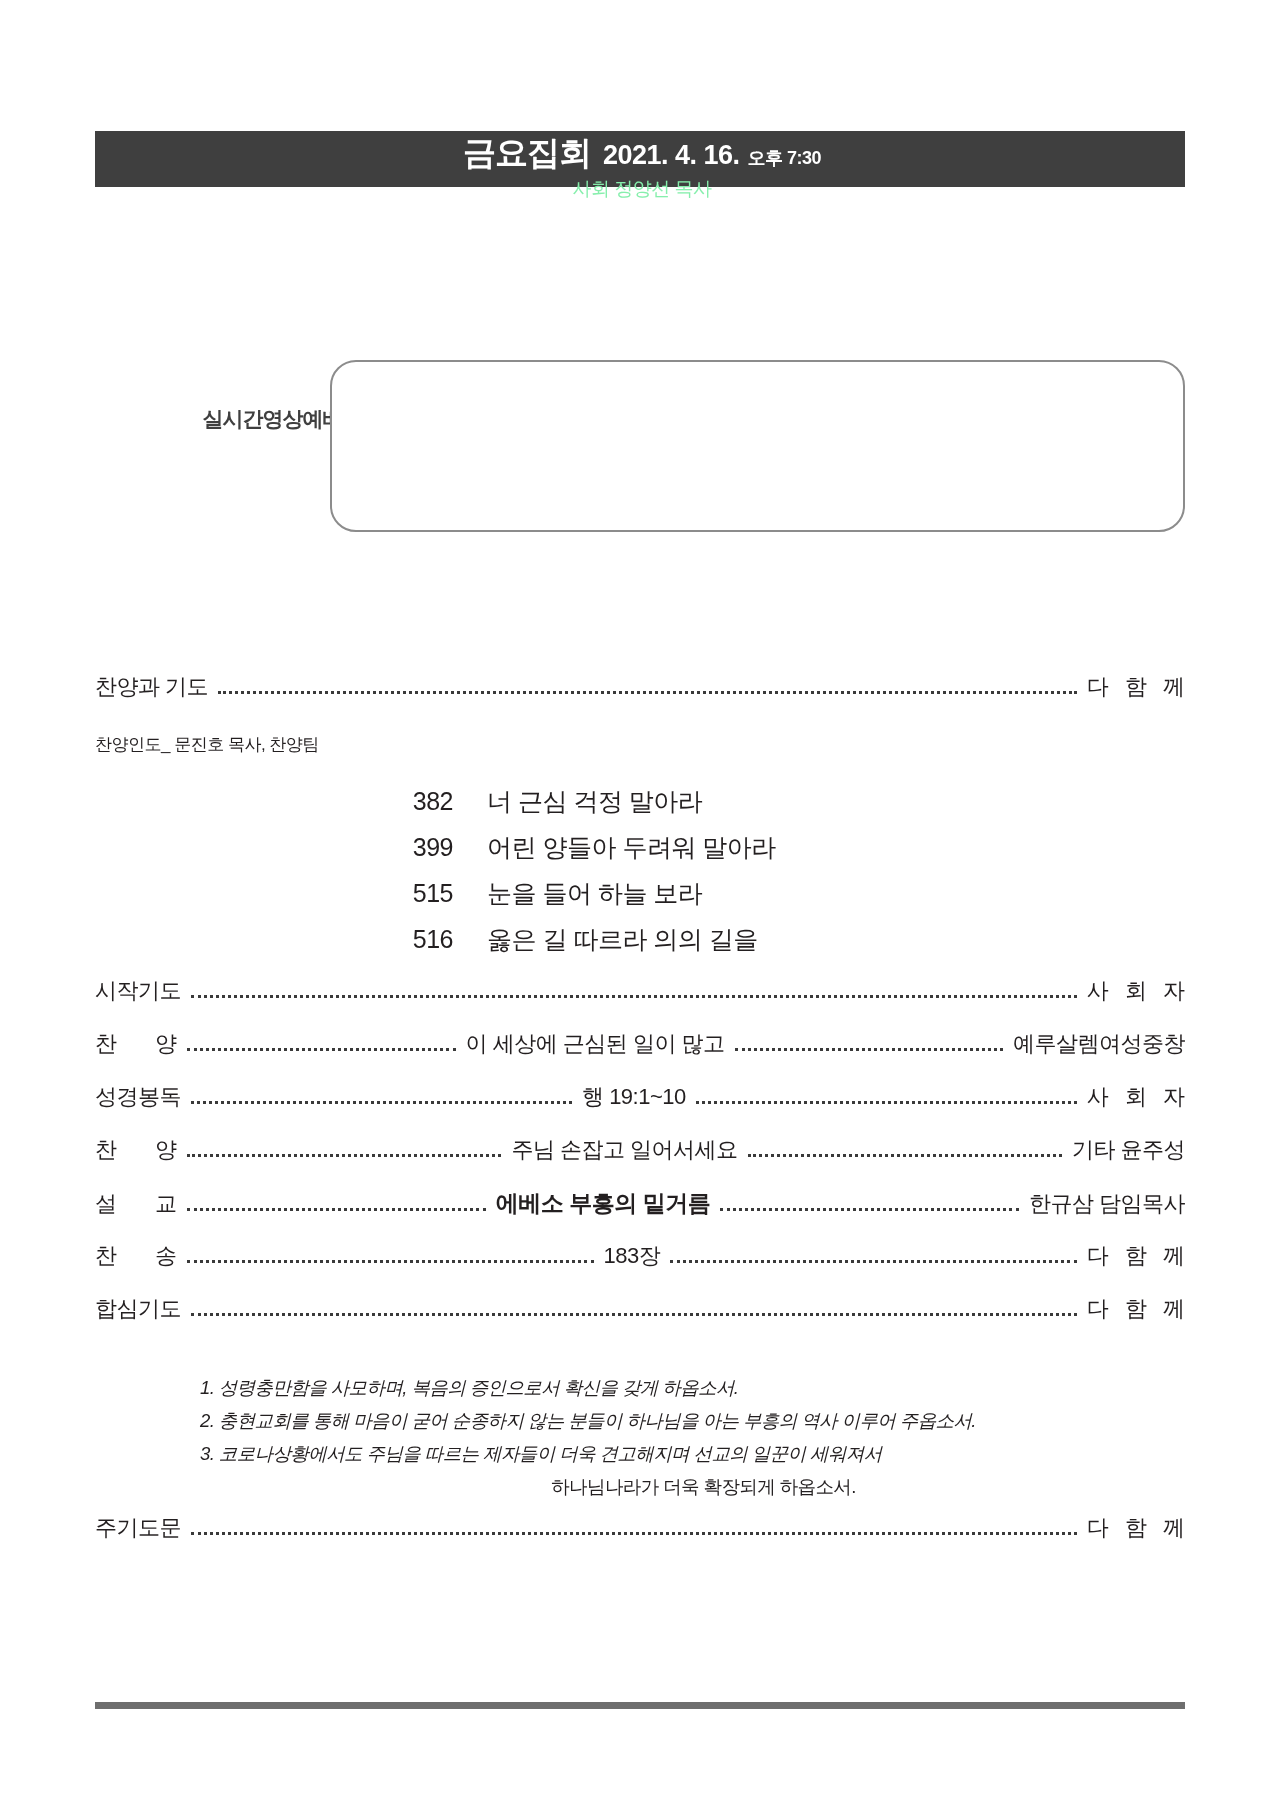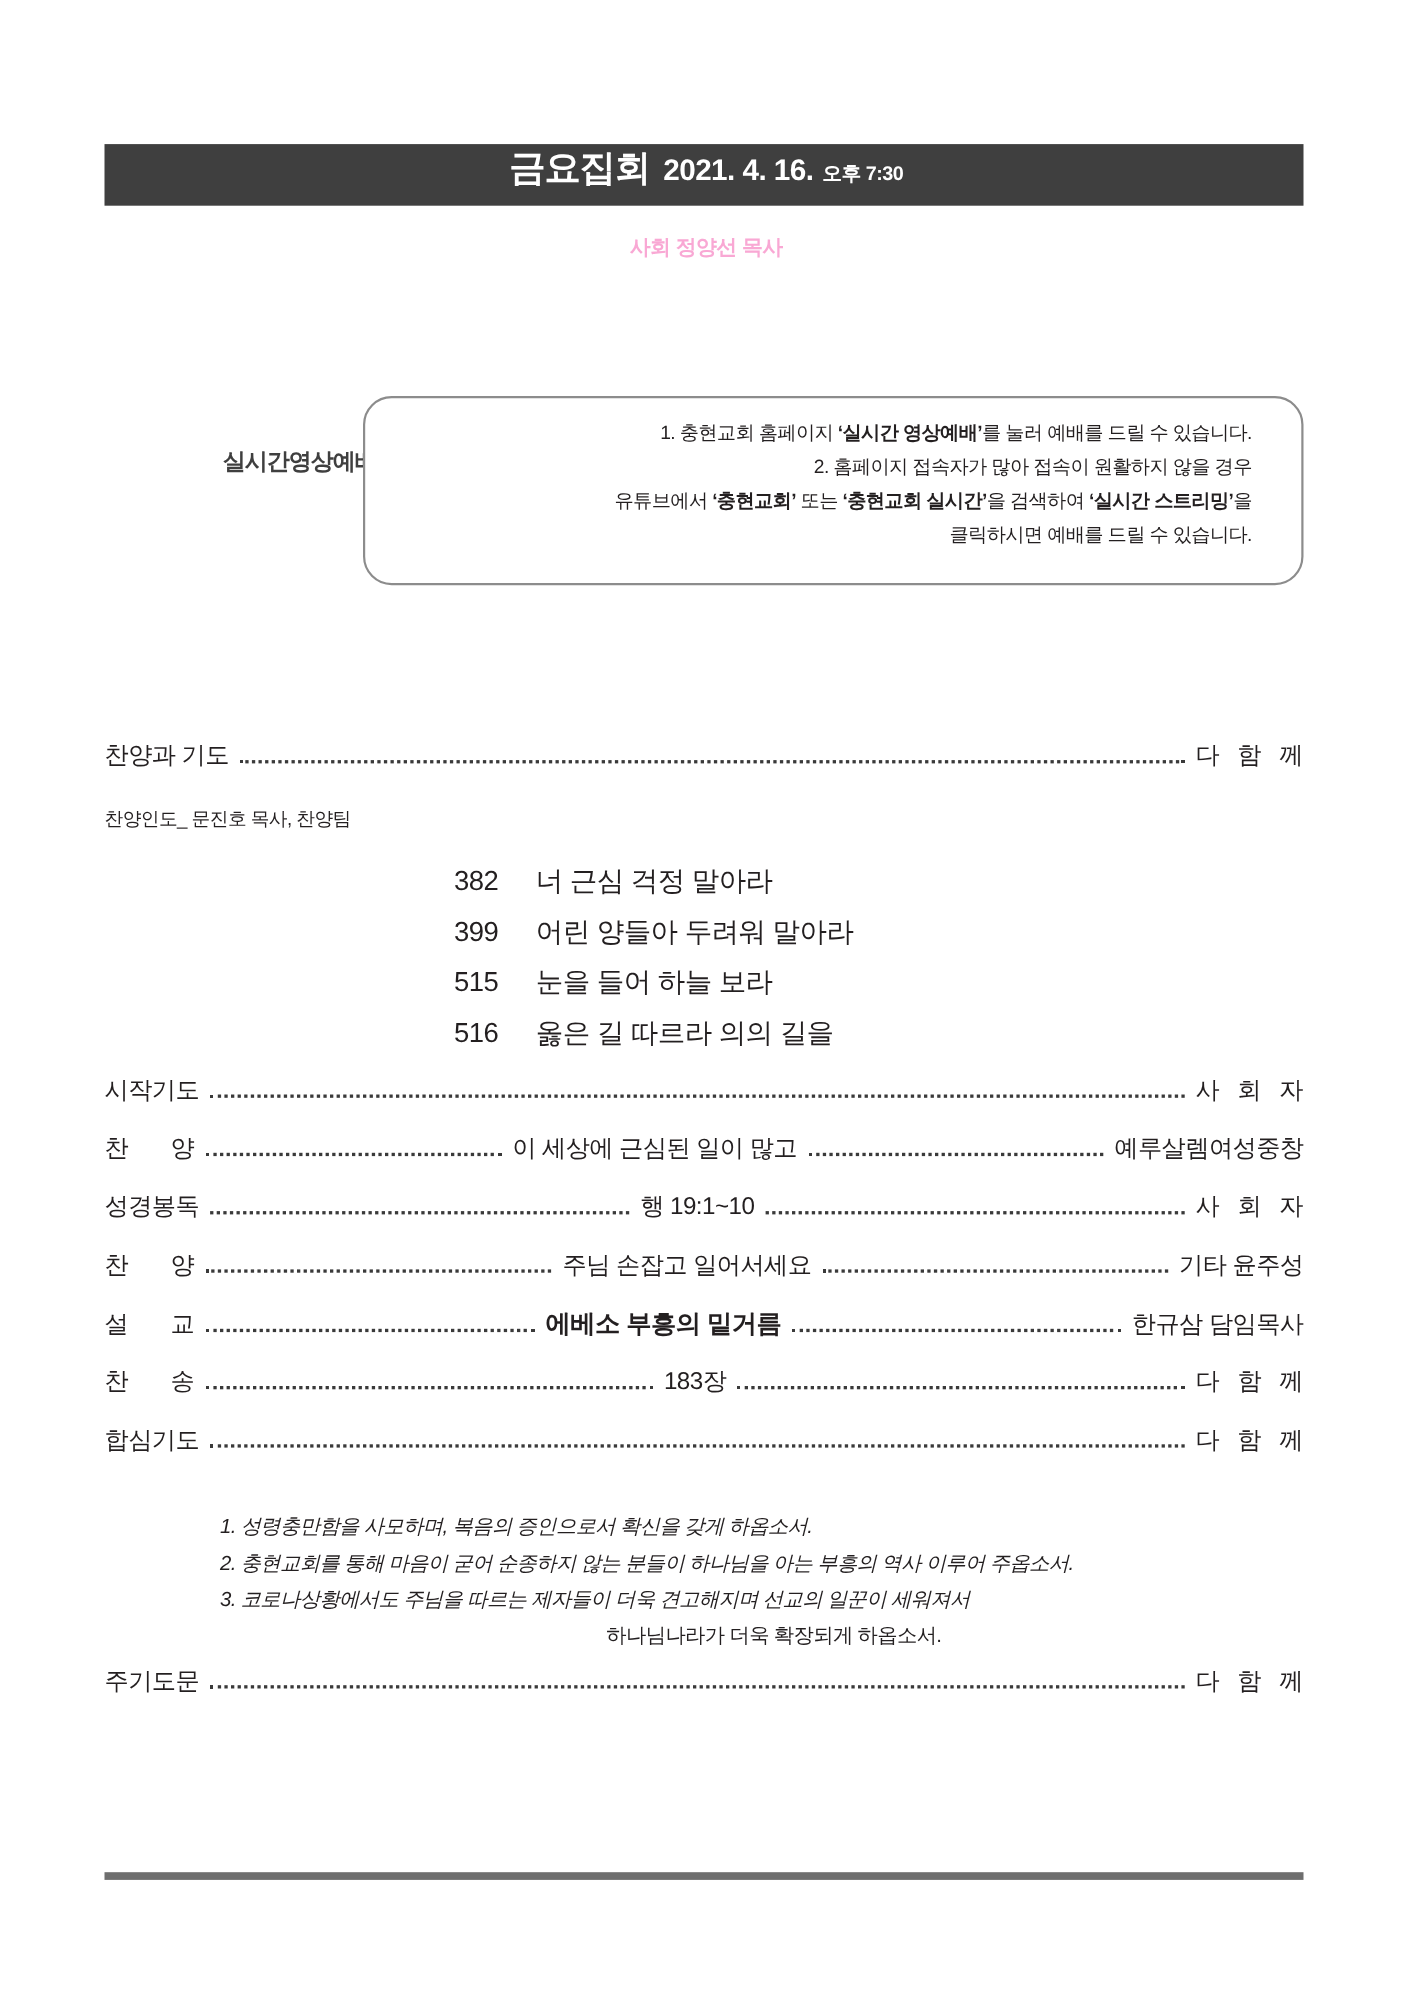--- a/index.html
+++ b/index.html
@@ -48,26 +48,25 @@
     margin-left: 12px;
     letter-spacing: -0.5px;
   }
   .header-time {
     font-size: 18px;
     font-weight: bold;
     margin-left: 8px;
     letter-spacing: -0.5px;
   }
   .header-right {
-    color: #f9a8d4;
+    color: #86efac;
     font-size: 19px;
-    font-weight: bold;
-    letter-spacing: -0.5px;
-    white-space: nowrap;
-    margin-top: 36px;
+    font-weight: normal;
+    letter-spacing: -0.5px;
+    white-space: nowrap;
   }
 
   
   .notice-wrap {
     position: absolute;
     left: 95px;
     top: 360px;
     width: 1090px;
     height: 190px;
   }
@@ -226,34 +225,20 @@
     <span class="header-title">금요집회</span>
     <span class="header-date">2021. 4. 16.</span>
     <span class="header-time">오후 7:30</span>
   </div>
   <div class="header-right">사회  정양선 목사</div>
 </div>
 
 <div class="notice-wrap">
   <div class="notice-label">실시간영상예배 안내</div>
   <div class="notice-box"></div>
-  <div class="notice-lines">
-    <div class="notice-line">
-      1. 충현교회 홈페이지 <b>‘실시간 영상예배’</b>를 눌러 예배를 드릴 수 있습니다.
-    </div>
-    <div class="notice-line">
-      2. 홈페이지 접속자가 많아 접속이 원활하지 않을 경우
-    </div>
-    <div class="notice-line">
-      유튜브에서 <b>‘충현교회’</b> 또는 <b>‘충현교회 실시간’</b>을 검색하여 <b>‘실시간 스트리밍’</b>을
-    </div>
-    <div class="notice-line">
-      클릭하시면 예배를 드릴 수 있습니다.
-    </div>
-  </div>
 </div>
 
 <div class="program">
 
   <div class="row">
     <span class="label">찬양과 기도</span>
     <span class="dots"></span>
     <span class="right wide">다 함 께</span>
   </div>
 

